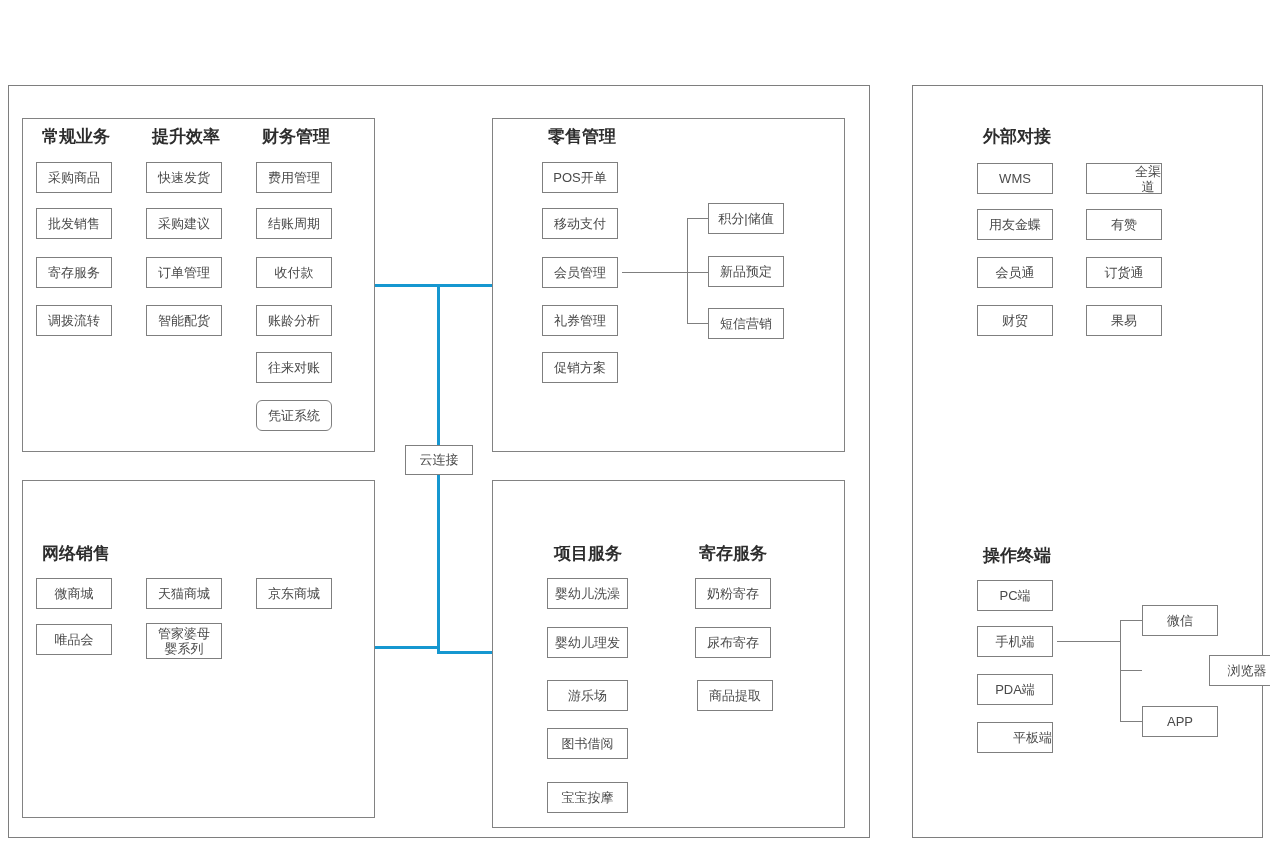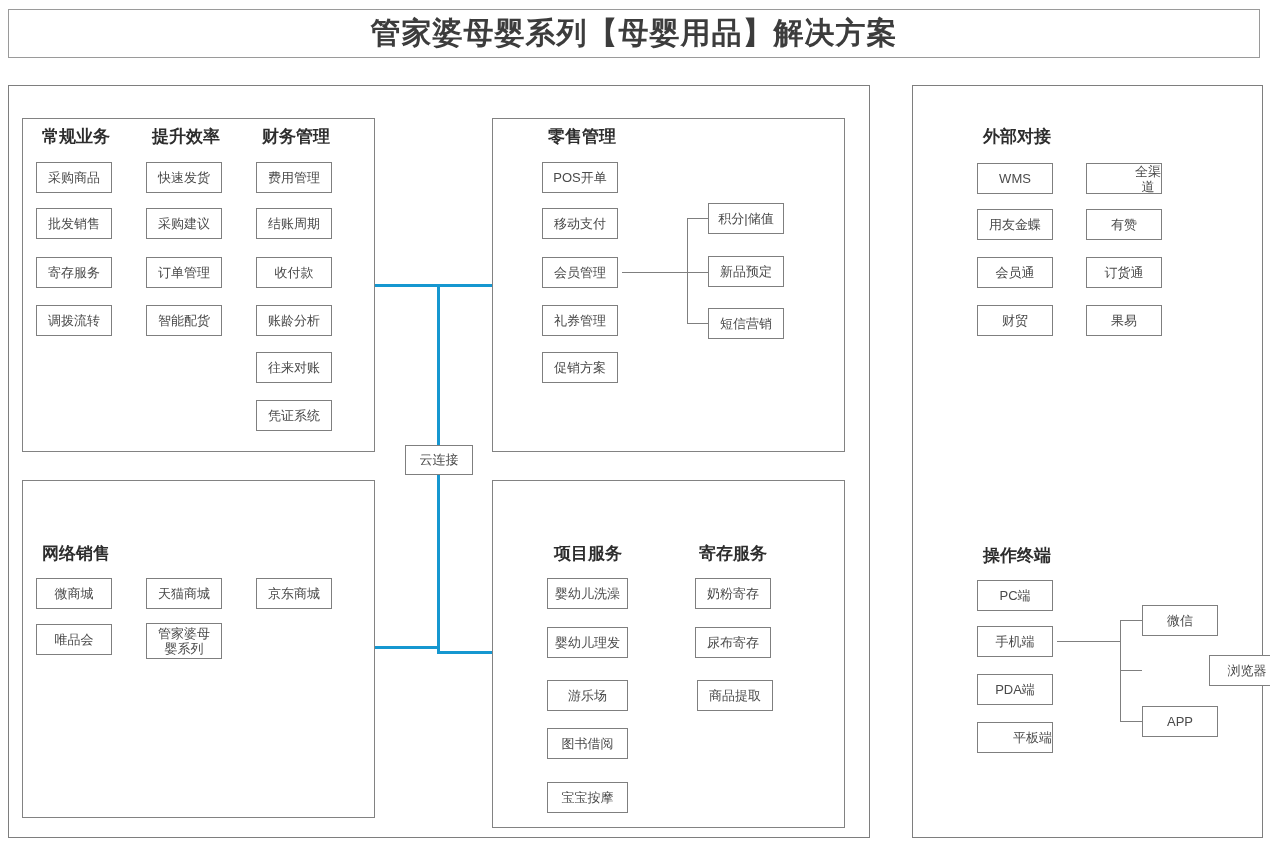--- a/index.html
+++ b/index.html
@@ -27,23 +27,20 @@
 
   .cloud{position:absolute;left:405px;top:445px;width:68px;height:30px;border:1px solid #7f7f7f;
     background:#fff;display:flex;align-items:center;justify-content:center;font-size:13px;
     color:#4a4a4a;box-sizing:border-box;z-index:4;}
 </style>
 </head>
 <body>
 
 <div class="stage">
 
-  <div class="title-box">
-    <span class="title-text">管家婆母婴系列【母婴用品】解决方案</span>
-  </div>
 
   <div class="container" style="left:8px;top:85px;width:862px;height:753px;"></div>
   <div class="container" style="left:912px;top:85px;width:351px;height:753px;"></div>
 
   <div class="sectionbox" style="left:22px;top:118px;width:353px;height:334px;"></div>
   <div class="sectionbox" style="left:492px;top:118px;width:353px;height:334px;"></div>
   <div class="sectionbox" style="left:22px;top:480px;width:353px;height:338px;"></div>
   <div class="sectionbox" style="left:492px;top:480px;width:353px;height:348px;"></div>
 
   <div class="blue" style="left:375px;top:284px;width:117px;height:3px;"></div>
@@ -67,21 +64,21 @@
   <div class="node" style="left:146px;top:162px;">快速发货</div>
   <div class="node" style="left:146px;top:208px;">采购建议</div>
   <div class="node" style="left:146px;top:257px;">订单管理</div>
   <div class="node" style="left:146px;top:305px;">智能配货</div>
 
   <div class="node" style="left:256px;top:162px;">费用管理</div>
   <div class="node" style="left:256px;top:208px;">结账周期</div>
   <div class="node" style="left:256px;top:257px;">收付款</div>
   <div class="node" style="left:256px;top:305px;">账龄分析</div>
   <div class="node" style="left:256px;top:352px;">往来对账</div>
-  <div class="node" style="left:256px;top:400px;">凭证系统</div>
+  <div class="node" style="left:256px;top:400px;border-radius:6px;">凭证系统</div>
 
   <div class="hdr" style="left:540px;top:128px;">零售管理</div>
   <div class="node" style="left:542px;top:162px;">POS开单</div>
   <div class="node" style="left:542px;top:208px;">移动支付</div>
   <div class="node" style="left:542px;top:257px;">会员管理</div>
   <div class="node" style="left:542px;top:305px;">礼券管理</div>
   <div class="node" style="left:542px;top:352px;">促销方案</div>
 
   <div class="line" style="left:622px;top:272px;width:86px;height:1px;"></div>
   <div class="line" style="left:687px;top:218px;width:1px;height:106px;"></div>

